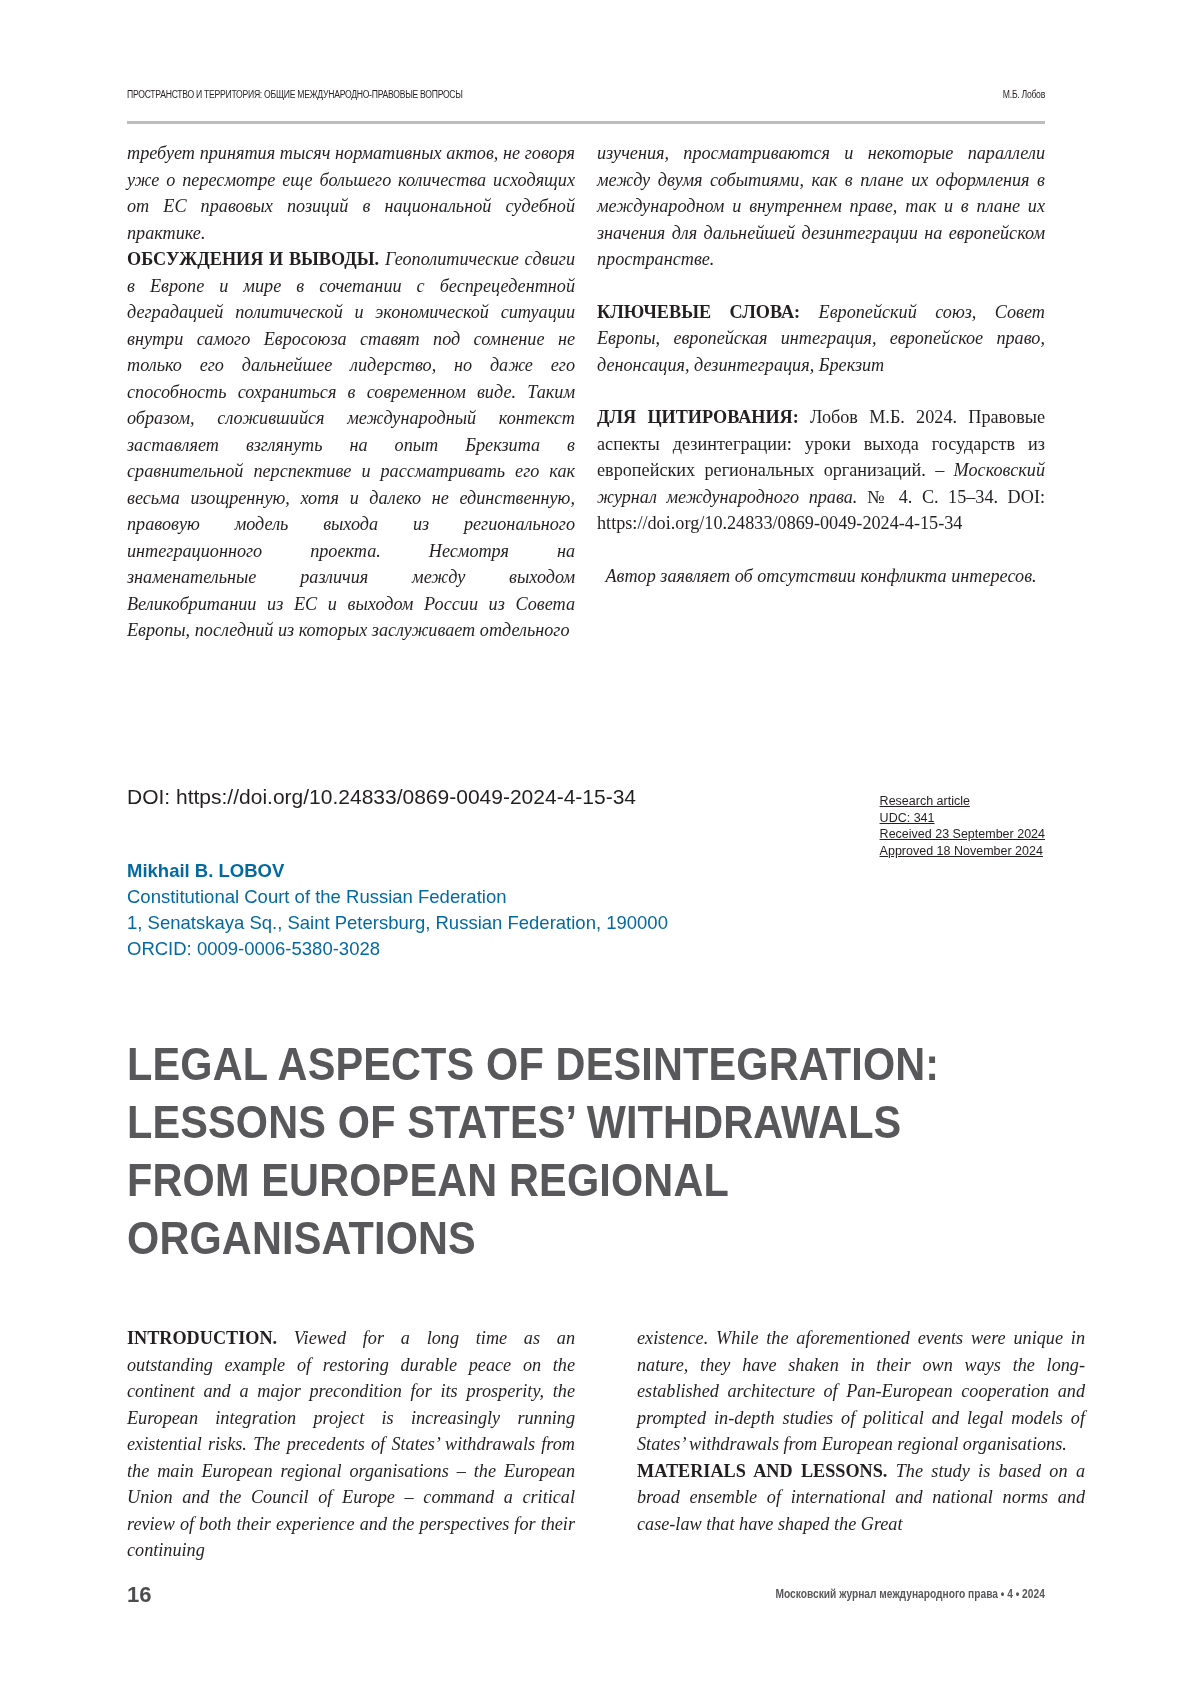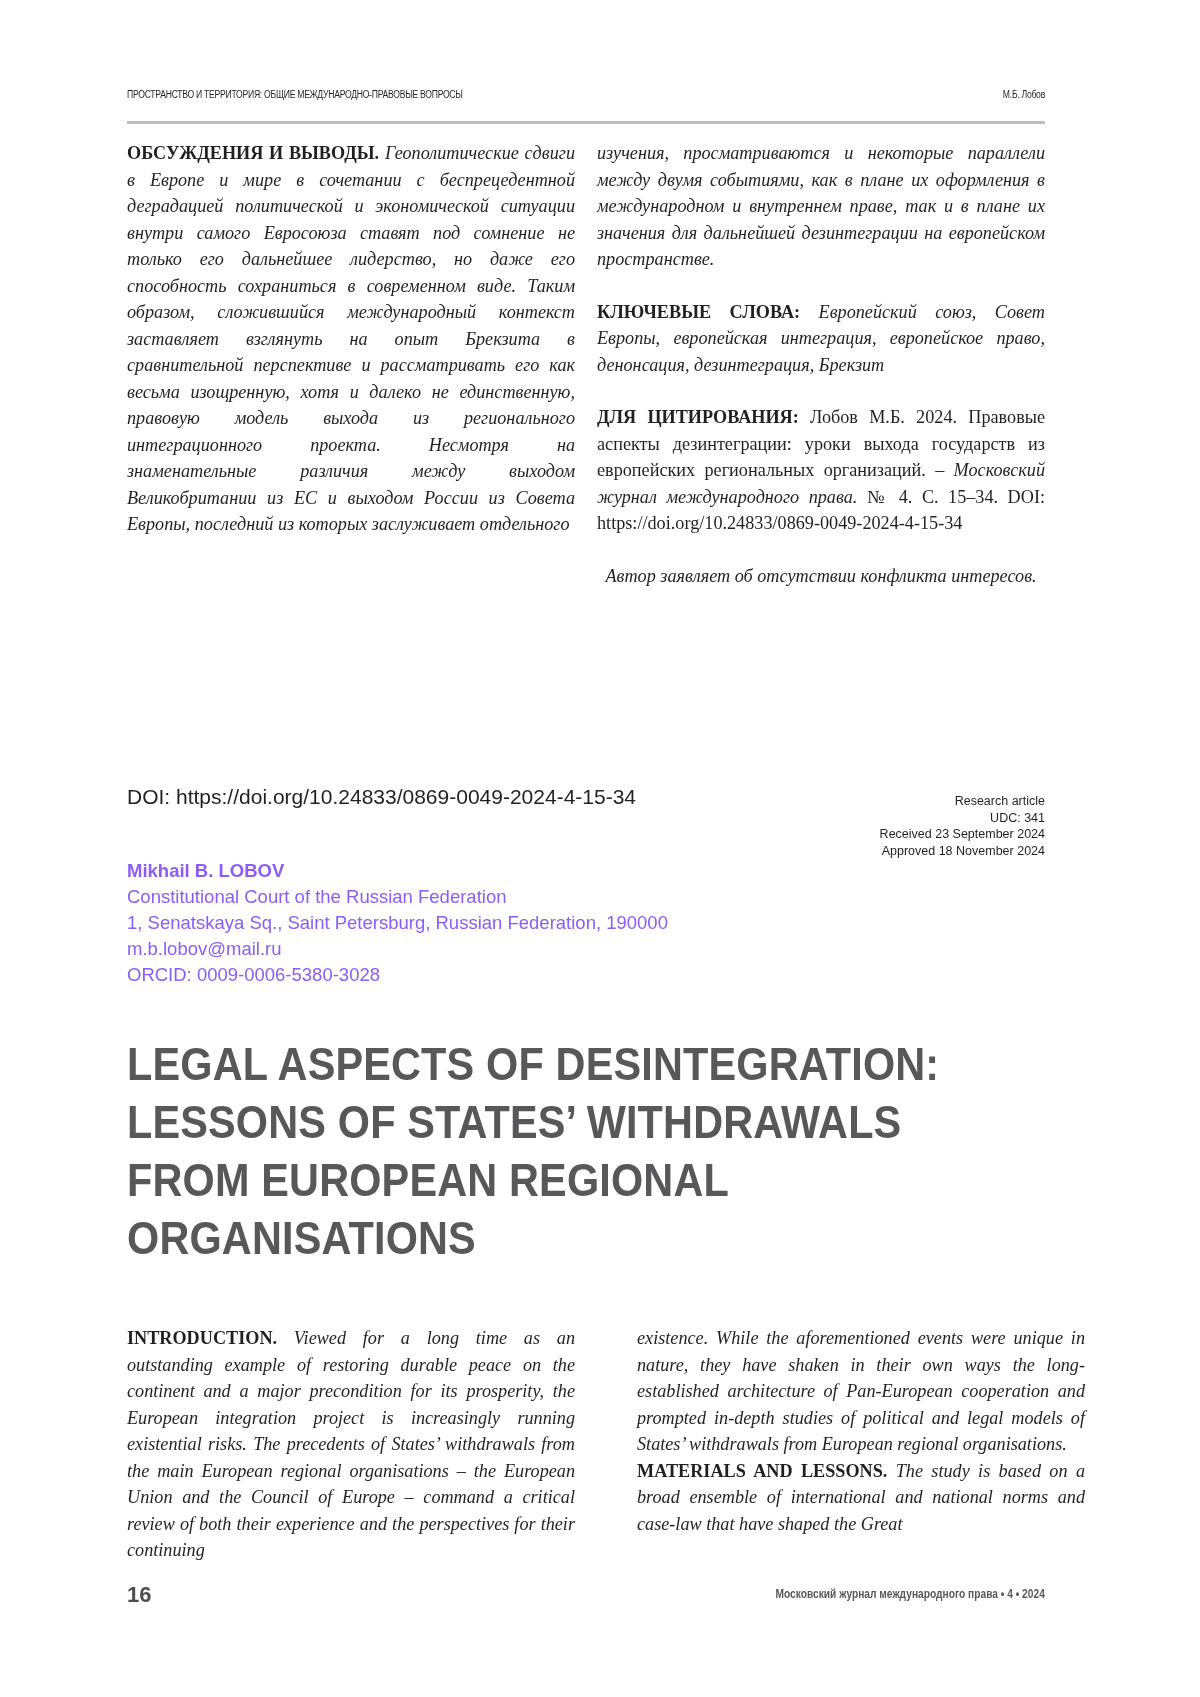--- a/index.html
+++ b/index.html
@@ -15,23 +15,23 @@
 
   .col { font-size: 18.2px; line-height: 26.5px; text-align: justify; hyphens: none; }
   .col p { margin: 0; }
   .col .it { font-style: italic; }
   .col .b { font-weight: bold; }
   .col .gap { height: 26px; }
   .col-left-top { left: 127px; top: 140px; width: 448px; }
   .col-right-top { left: 597px; top: 140px; width: 448px; }
 
   .doi-line { left: 127px; top: 785px; font-size: 21px; color: #231f20; white-space: nowrap; }
-  .meta-block { right: 155px; top: 793px; text-align: right; font-size: 12.5px; line-height: 16.5px; color: #231f20; }
+  .meta-block { right: 155px; top: 793px; font-size: 12.5px; line-height: 16.5px; color: #231f20; text-decoration: underline; }
 
-  .author { left: 127px; top: 858px; font-size: 18.5px; line-height: 26px; color: #8b5cf6; }
+  .author { left: 127px; top: 858px; font-size: 18.5px; line-height: 26px; color: #0369a1; }
   .author .name { font-weight: bold; }
 
   .title { left: 127px; top: 1035px; width: 950px; font-size: 46px; line-height: 58px; font-weight: bold; color: #58585a; letter-spacing: 0.2px; }
   .title div { white-space: nowrap; transform: scaleX(0.9); transform-origin: left center; }
 
   .col-left-bot { left: 127px; top: 1325px; width: 448px; }
   .col-right-bot { left: 597px; top: 1325px; width: 448px; margin-left: 40px; }
 
   .page-num { left: 127px; top: 1582px; font-size: 22px; font-weight: bold; color: #4d4d4f; }
   .journal-foot { right: 155px; top: 1587px; font-size: 12px; font-weight: bold; color: #58585a; white-space: nowrap; transform: scaleX(0.85); transform-origin: right center; }
@@ -39,20 +39,21 @@
 </head>
 <body>
 
 <div class="abs running-head sans">
   <span class="left">ПРОСТРАНСТВО И ТЕРРИТОРИЯ: ОБЩИЕ МЕЖДУНАРОДНО-ПРАВОВЫЕ ВОПРОСЫ</span>
   <span class="right">М.Б. Лобов</span>
 </div>
 <div class="abs head-rule"></div>
 
 <div class="abs col col-left-top serif">
+  <p class="it">требует принятия тысяч нормативных актов, не говоря уже о пересмотре еще большего количества исходящих от ЕС правовых позиций в национальной судебной практике.</p>
   <p>
     <span class="b">ОБСУЖДЕНИЯ И ВЫВОДЫ.</span>
     <span class="it">Геополитические сдвиги в Европе и мире в сочетании с беспрецедентной деградацией политической и экономической ситуации внутри самого Евросоюза ставят под сомнение не только его дальнейшее лидерство, но даже его способность сохраниться в современном виде. Таким образом, сложившийся международный контекст заставляет взглянуть на опыт Брекзита в сравнительной перспективе и рассматривать его как весьма изощренную, хотя и далеко не единственную, правовую модель выхода из регионального интеграционного проекта. Несмотря на знаменательные различия между выходом Великобритании из ЕС и выходом России из Совета Европы, последний из которых заслуживает отдельного</span>
   </p>
 </div>
 
 <div class="abs col col-right-top serif">
   <p class="it">изучения, просматриваются и некоторые параллели между двумя событиями, как в плане их оформления в международном и внутреннем праве, так и в плане их значения для дальнейшей дезинтеграции на европейском пространстве.</p>
   <div class="gap"></div>
   <p>
@@ -76,21 +77,20 @@
   <div>Research article</div>
   <div>UDC: 341</div>
   <div>Received 23 September 2024</div>
   <div>Approved 18 November 2024</div>
 </div>
 
 <div class="abs author sans">
   <div class="name">Mikhail B. LOBOV</div>
   <div>Constitutional Court of the Russian Federation</div>
   <div>1, Senatskaya Sq., Saint Petersburg, Russian Federation, 190000</div>
-  <div>m.b.lobov@mail.ru</div>
   <div>ORCID: 0009-0006-5380-3028</div>
 </div>
 
 <div class="abs title sans">
   <div>LEGAL ASPECTS OF DESINTEGRATION:</div>
   <div>LESSONS OF STATES’ WITHDRAWALS</div>
   <div>FROM EUROPEAN REGIONAL</div>
   <div>ORGANISATIONS</div>
 </div>
 

